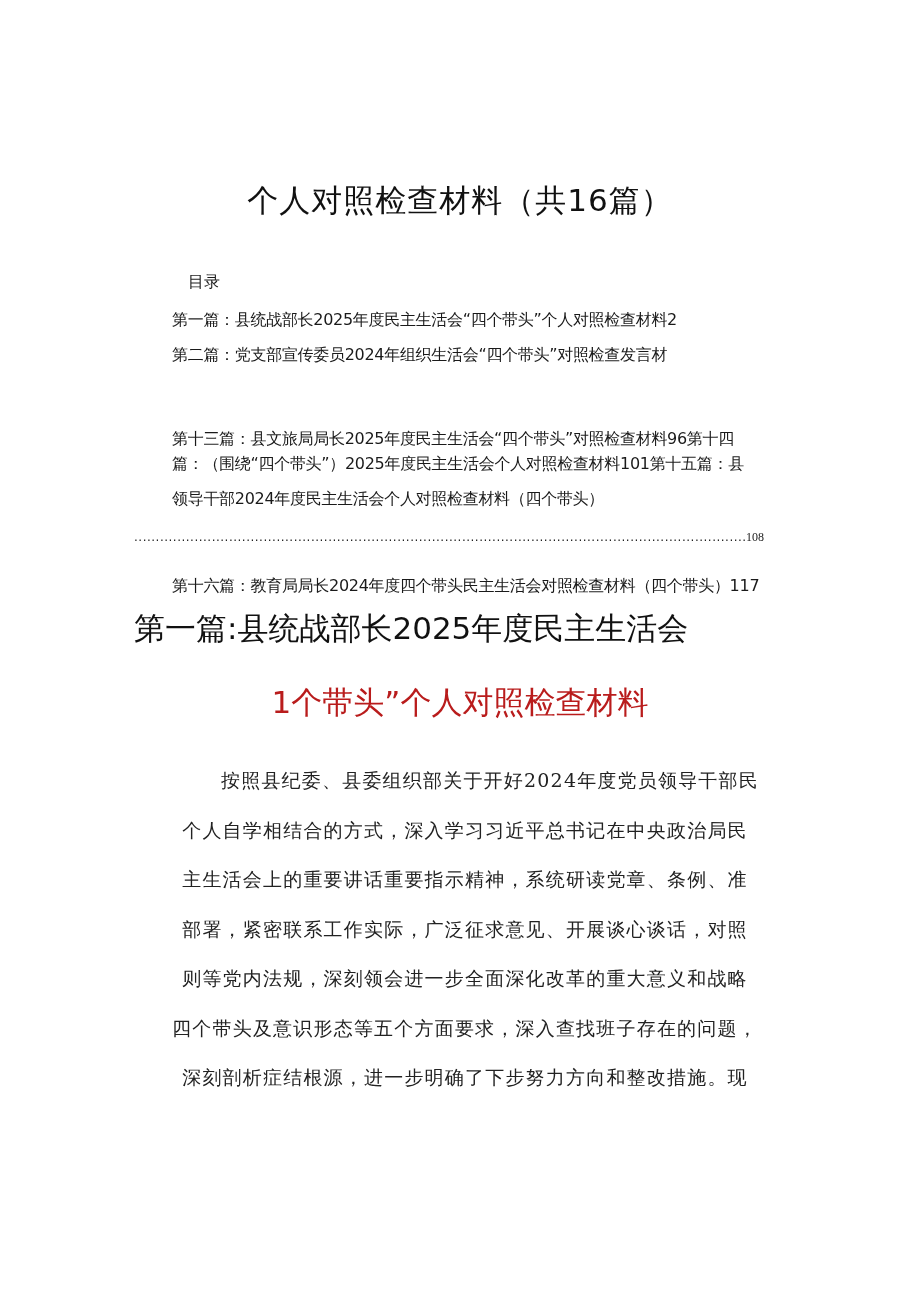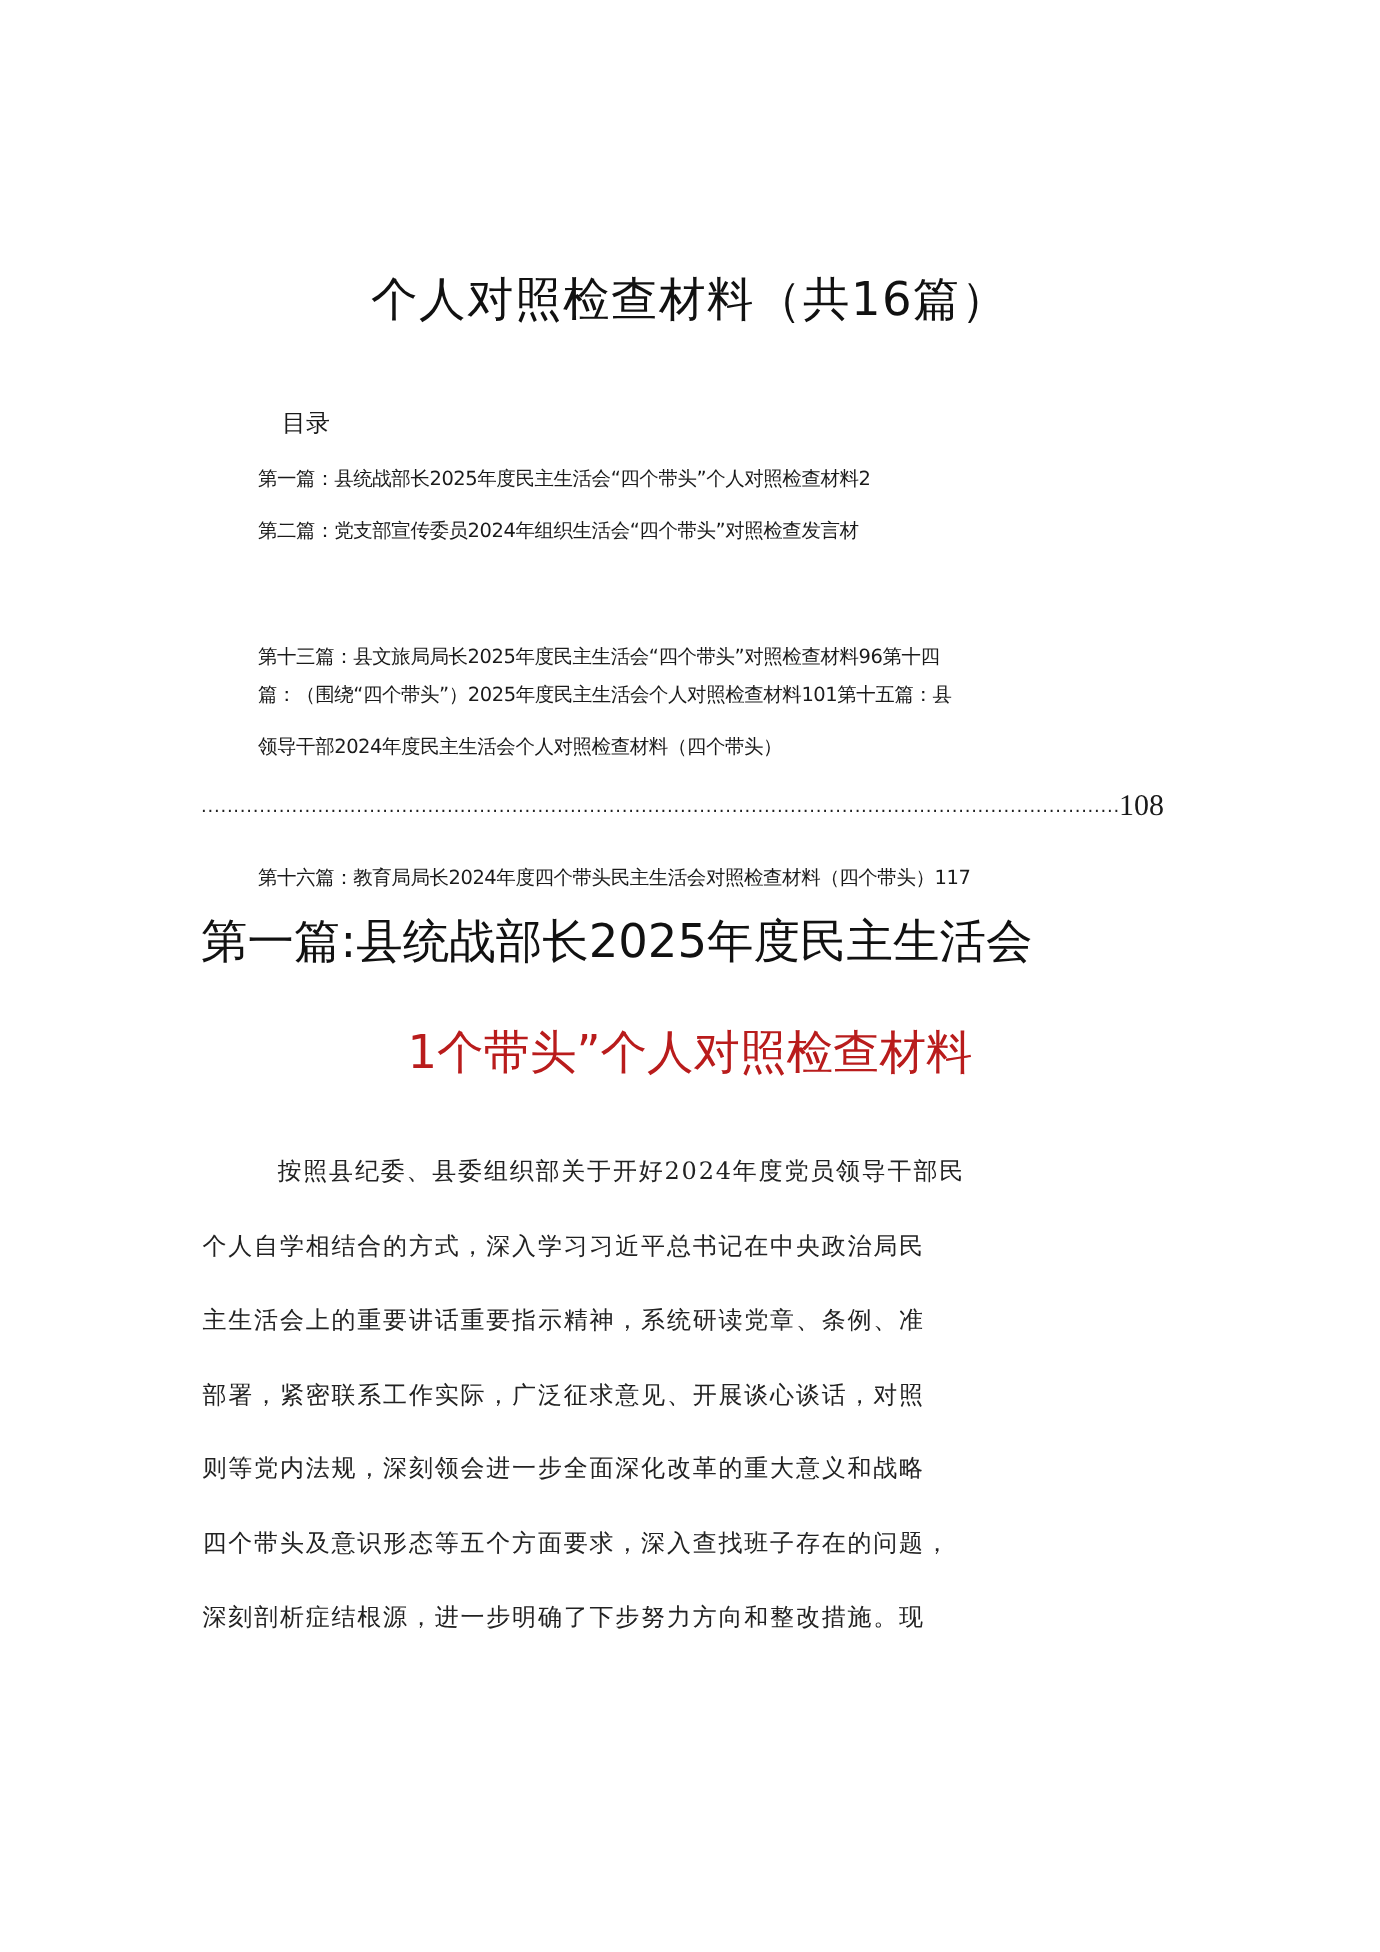--- a/index.html
+++ b/index.html
@@ -35,21 +35,21 @@
     .toc-heading {
       position: absolute;
       left: 188px;
       top: 271px;
       font-size: 16px;
       line-height: 22px;
     }
     .toc-line {
       position: absolute;
       left: 172px;
-      font-size: 13px;
+      font-size: 16px;
       line-height: 22px;
       white-space: nowrap;
       letter-spacing: -0.3px;
       color: #1a1a1a;
     }
     .toc-dots {
       position: absolute;
       left: 134px;
       top: 526px;
       width: 612px;
@@ -59,21 +59,21 @@
       font-size: 12px;
       line-height: 22px;
       color: #222;
       letter-spacing: 0.5px;
     }
     .toc-dots-page {
       position: absolute;
       left: 746px;
       top: 526px;
       font-family: "Liberation Serif", serif;
-      font-size: 20px;
+      font-size: 12px;
       line-height: 22px;
     }
     .section-title-1 {
       position: absolute;
       left: 134px;
       top: 606px;
       font-size: 31px;
       line-height: 44px;
       white-space: nowrap;
       color: #111;
@@ -89,23 +89,24 @@
       line-height: 44px;
       white-space: nowrap;
       color: #b91c1c;
     }
     .body-text {
       position: absolute;
       left: 135px;
       top: 756px;
       width: 660px;
       font-family: "DejaVu Serif", "Liberation Serif", serif;
-      font-size: 16px;
+      font-size: 19px;
       line-height: 49.5px;
       color: #222;
+      text-align: center;
     }
     .body-line {
       display: block;
       white-space: nowrap;
       letter-spacing: 1.2px;
     }
     .indent {
       padding-left: 50px;
     }
   </style>

